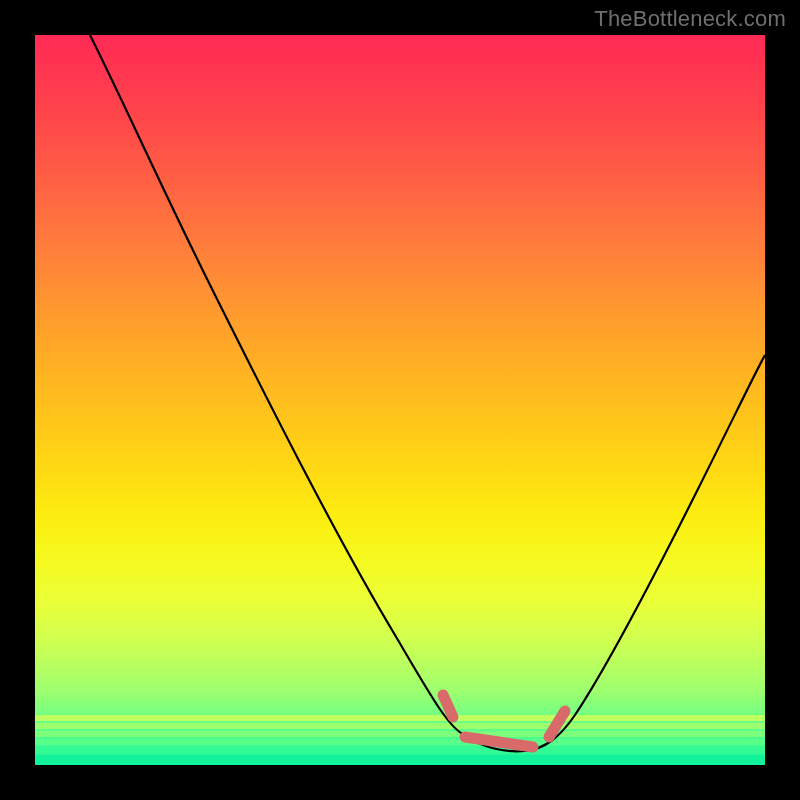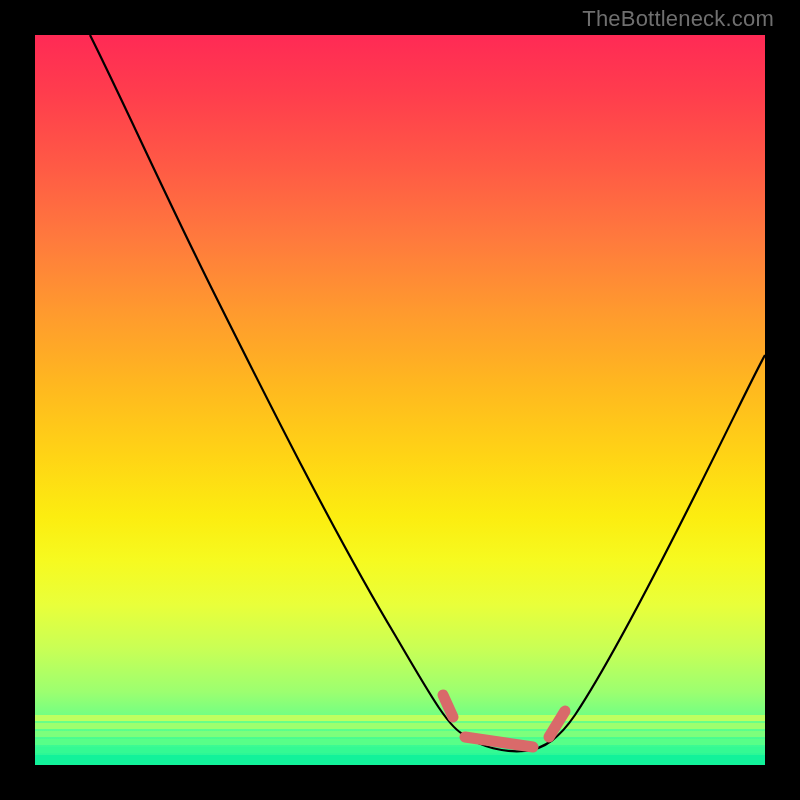--- a/index.html
+++ b/index.html
@@ -12,21 +12,21 @@
   }
   .container {
     position: relative;
     width: 800px;
     height: 800px;
     background: #000;
   }
   .watermark {
     position: absolute;
     top: 6px;
-    right: 26px;
+    right: 14px;
     font-family: Arial, Helvetica, sans-serif;
     font-size: 22px;
     font-weight: 500;
     color: #6f6f6f;
     letter-spacing: 0.2px;
     z-index: 50;
   }
   .plot-area {
     position: absolute;
     left: 35px;

